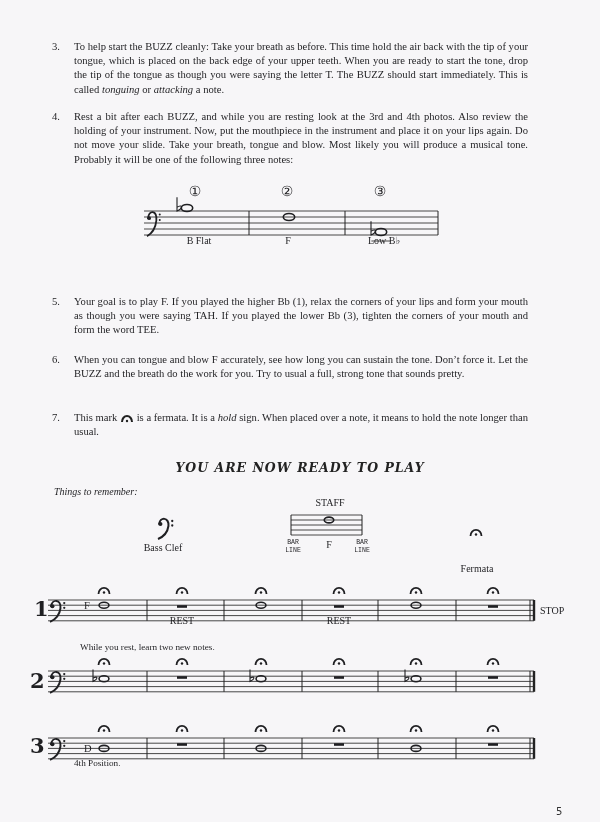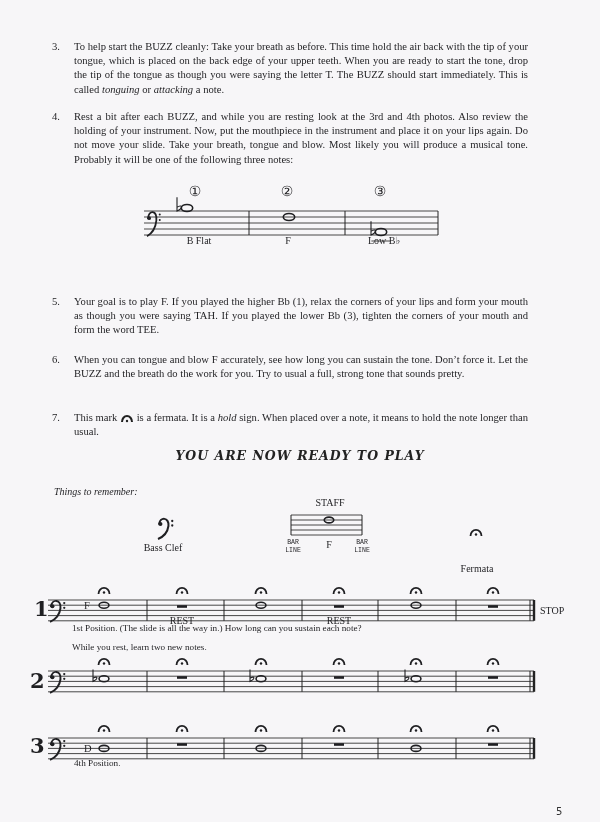--- a/index.html
+++ b/index.html
@@ -16,21 +16,21 @@
     font-size: 10.6px; line-height: 14.2px; text-align: justify;
   }
   .item .num { position: absolute; left: 0; top: 0; }
   .item .txt { margin-left: 22px; display: block; }
   .item i { font-style: italic; }
   .center-line {
     position: absolute; left: 0; width: 600px; text-align: center;
     font-size: 10.5px; letter-spacing: 0.2px;
   }
   .heading {
-    position: absolute; left: 0; width: 600px; text-align: center; top: 448px;
+    position: absolute; left: 0; width: 600px; text-align: center; top: 460px;
     font-family: "DejaVu Serif", serif; font-weight: bold; font-style: italic;
     font-size: 12.5px; letter-spacing: 1px; color: #222;
   }
   .label { position: absolute; font-size: 10px; text-align: center; }
   .small-sans { font-family: Liberation Mono, monospace; font-size: 6.5px; line-height: 7.5px; text-align: center; position: absolute; }
   .ex-num {
     position: absolute; font-family: "DejaVu Serif", serif; font-weight: bold; font-size: 21px;
   }
   .caption { position: absolute; font-size: 9.2px; }
   svg { position: absolute; left: 0; top: 0; }
@@ -241,22 +241,21 @@
       <circle cx="416" cy="730.5" r="1.2" fill="#1f1f22"></circle>
       <ellipse cx="416" cy="748.4" rx="4.9399999999999995" ry="3.016" fill="none" stroke="#1f1f22" stroke-width="1.6"></ellipse>
       <path d="M487.5 732 A5.5 6.050000000000001 0 0 1 498.5 732" fill="none" stroke="#1f1f22" stroke-width="1.8"></path>
       <circle cx="493" cy="730.5" r="1.2" fill="#1f1f22"></circle>
       <rect x="488" y="743.2" width="10" height="2.6" fill="#1f1f22"></rect>
       <text x="84" y="752.4" font-size="10.5" font-family="&quot;Liberation Serif&quot;, serif" fill="#1f1f22">D</text>
     </svg>
 
   <div class="ex-num" style="left:34px; top:596px;">1</div>
   <div class="stop" style="left:540px; top:605px;">STOP</div>
-  <div class="caption" style="left:72px; top:623px;">1st Position. (The slide is all the way in.) How long can you sustain each note?</div>
-  <div class="caption" style="left:72px; top:642px;">While you rest, learn two new notes.</div>
+  <div class="caption" style="left:80px; top:642px;">While you rest, learn two new notes.</div>
 
   <div class="ex-num" style="left:30px; top:668px;">2</div>
 
   <div class="ex-num" style="left:30px; top:733px;">3</div>
   <div class="caption" style="left:74px; top:758px;">4th Position.</div>
 
   <div class="page-num">5</div>
 </div>
 
 </body></html>

